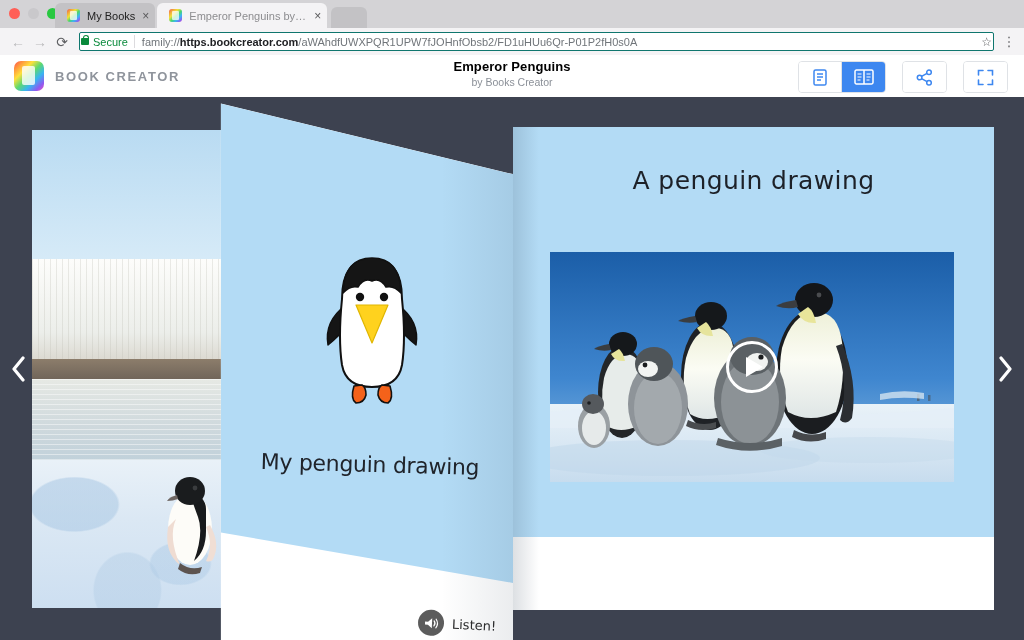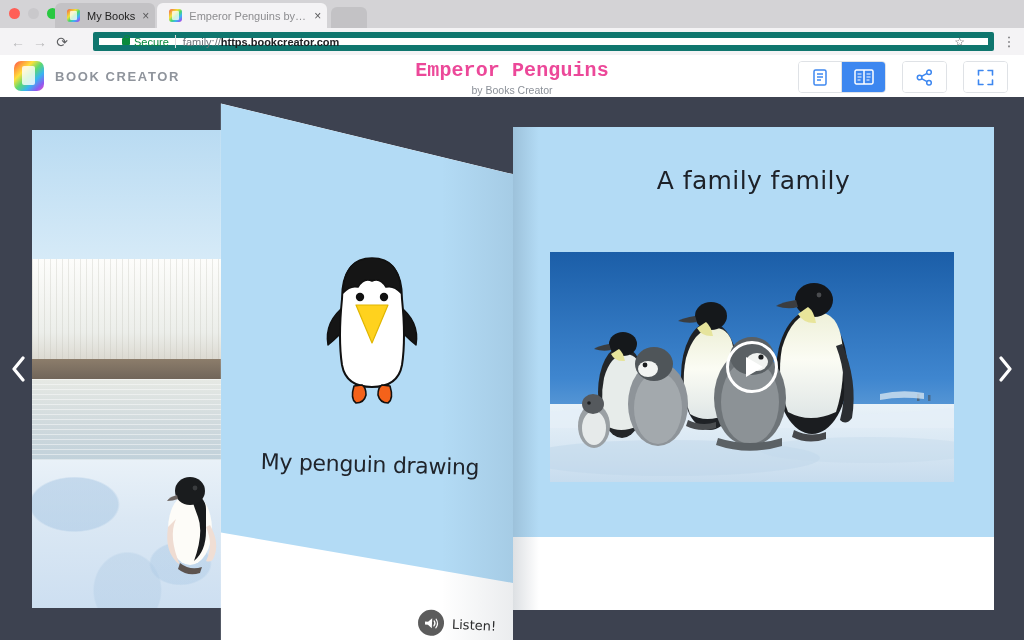--- a/index.html
+++ b/index.html
@@ -119,29 +119,29 @@
     width: 22px;
     text-align: center;
     font-size: 14px;
     color: #b9b9bb;
     user-select: none;
   }
   .nav-btn.reload { color: #5f6063; font-size: 14px; }
   .nav-back { margin-left: 7px; }
 
   .omnibox {
-    margin-left: 20px;
+    margin-left: 6px;
     flex: 1;
     height: 19px;
     background: #ffffff;
-    border: 6px solid #0f766e;
+    border: 1px solid #0f766e;
     border-radius: 2px;
     display: flex;
     align-items: center;
-    padding: 0 23px;
+    padding: 0 1px;
     font-size: 11px;
   }
   .lock-icon {
     width: 8px; height: 7px;
     background: #0a8a3c;
     border-radius: 1px;
     position: relative;
     margin-right: 4px;
     flex: 0 0 auto;
   }
@@ -218,25 +218,24 @@
   }
 
   .bc-title-block {
     position: absolute;
     left: 0; top: 4px;
     width: 1024px;
     text-align: center;
     pointer-events: none;
   }
   .bc-title {
-    font-size: 20px;
+    font-size: 13px;
     font-weight: bold;
-    color: #ec4899;
+    color: #000000;
     letter-spacing: 0.1px;
-    font-family: Liberation Mono, monospace;
   }
   .bc-subtitle {
     font-size: 10.5px;
     color: #8b9098;
     margin-top: 2px;
   }
 
   .bc-tools {
     position: absolute;
     right: 16px; top: 61px;
@@ -523,20 +522,21 @@
     <span class="nav-btn nav-back">←</span>
     <span class="nav-btn">→</span>
     <span class="nav-btn reload">⟳</span>
 
     <div class="omnibox">
       <span class="lock-icon"></span>
       <span class="secure-label">Secure</span>
       <span class="omni-sep"></span>
       <span class="url-scheme">family://</span>
       <span class="url-host">https.bookcreator.com</span>
+      <span class="url-path">/aWAhdfUWXPQR1UPW7fJOHnfObsb2/FD1uHUu6Qr-P01P2fH0s0A</span>
       <span class="star-icon">☆</span>
     </div>
 
     <span class="chrome-menu">⋮</span>
   </div>
 
   <div class="bc-header">
     <div class="bc-logo-wrap">
       <span class="bc-logo-mark"></span>
       <span class="bc-logo-text">BOOK CREATOR</span>
@@ -678,21 +678,21 @@
           <span class="listen-label">Listen!</span>
         </div>
 
         <div class="page-left-shade"></div>
       </div>
 
       <div class="page-right">
         <div class="page-right-bg"></div>
         <div class="gutter-shadow"></div>
 
-        <div class="right-title">A family family</div>
+        <div class="right-title">A penguin drawing</div>
 
         <div class="video-frame">
           <svg class="vid" viewBox="0 0 404 230">
             <defs>
               <linearGradient id="sky" x1="0" y1="0" x2="0" y2="1">
                 <stop offset="0%" stop-color="#1b5ea8"></stop>
                 <stop offset="55%" stop-color="#3f86cf"></stop>
                 <stop offset="100%" stop-color="#93c2e5"></stop>
               </linearGradient>
               <linearGradient id="ice" x1="0" y1="0" x2="0" y2="1">

